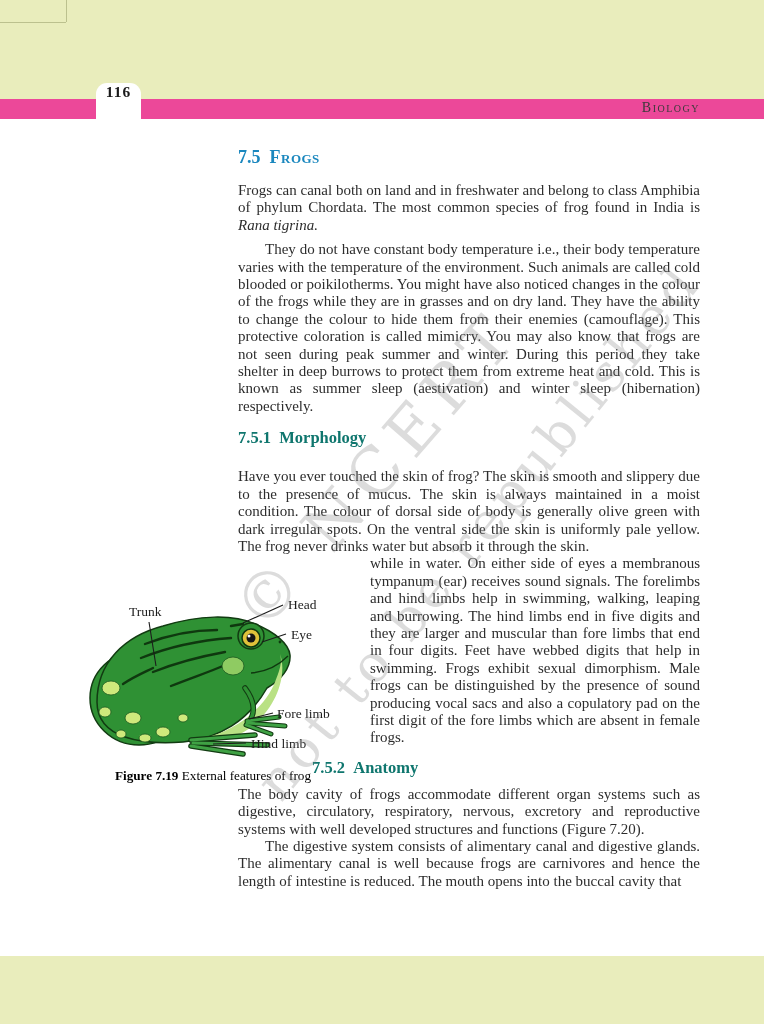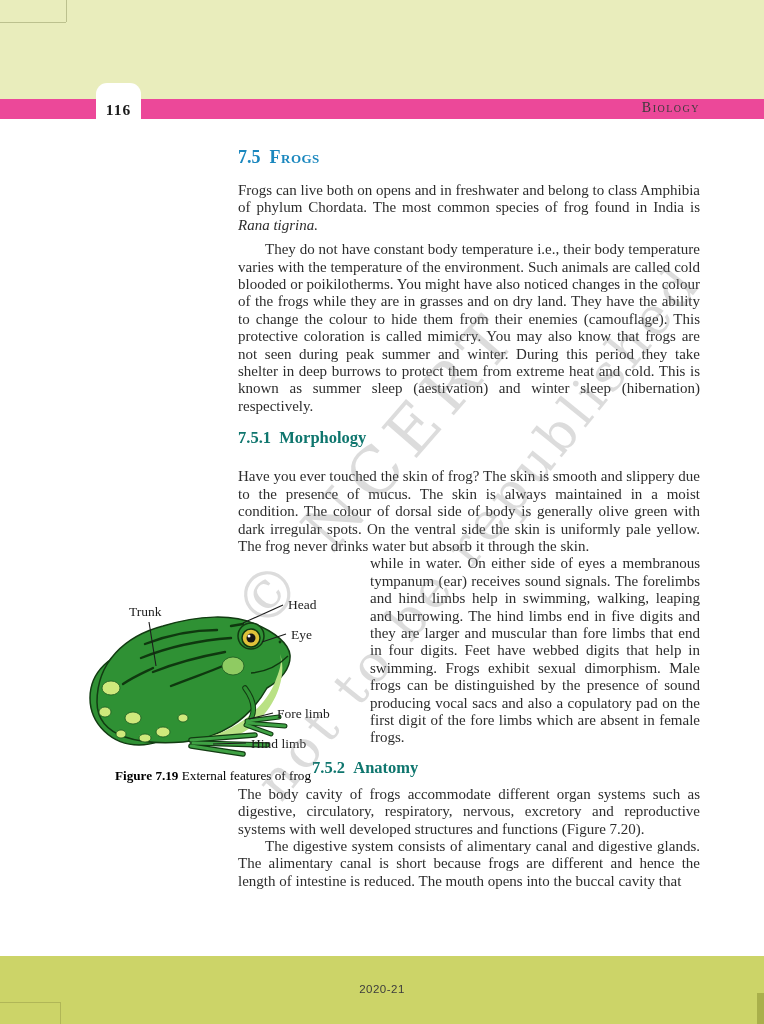--- a/index.html
+++ b/index.html
@@ -13,21 +13,21 @@
   .corner-tl-v{position:absolute;left:66px;top:0;width:1px;height:22px;background:#bcc18e;}
   .corner-tl-h{position:absolute;left:0;top:22px;width:66px;height:1px;background:#bcc18e;}
   .header-strip{position:absolute;left:0;top:99px;width:764px;height:20px;background:#ec4899;}
   .running-head{
     position:absolute;right:64px;top:1px;
     font-variant:small-caps;font-size:14px;letter-spacing:1.5px;color:#3b3b3b;
   }
   .page-tab{
     position:absolute;left:96px;top:83px;width:45px;height:37px;
     background:#ffffff;border-radius:11px 11px 0 0;
-    display:flex;align-items:flex-end;justify-content:center;
+    display:flex;justify-content:center;
   }
   .page-number{font-weight:bold;font-size:15.5px;color:#1a1a1a;letter-spacing:1px;padding-bottom:1px;}
   .band-bottom{position:absolute;left:0;top:956px;width:764px;height:68px;background:#ccd468;}
   .footer-year{
     position:absolute;left:0;top:27px;width:100%;text-align:center;
     font-family:"Liberation Sans", sans-serif;font-size:11.5px;color:#3c3c3c;letter-spacing:0.5px;
   }
   .corner-bl-h{position:absolute;left:0;top:46px;width:60px;height:1px;background:#b0b657;}
   .corner-bl-v{position:absolute;left:60px;top:46px;width:1px;height:22px;background:#b0b657;}
   .corner-br{position:absolute;right:0;top:37px;width:7px;height:31px;background:#a9b04b;}
@@ -80,36 +80,36 @@
 
   <div class="page-tab">
     <span class="page-number">116</span>
   </div>
 
   <div class="content">
     <div class="text-col">
 
       <h1 class="h-main"><span>7.5</span>&nbsp;&nbsp;<span class="sc">Frogs</span></h1>
 
-      <p class="p-first"><span>Frogs can live both on opens and in freshwater and belong to class Amphibia of phylum Chordata. The most common species of frog found in India is </span><i>Rana tigrina.</i></p>
+      <p class="p-first"><span>Frogs can canal both on land and in freshwater and belong to class Amphibia of phylum Chordata. The most common species of frog found in India is </span><i>Rana tigrina.</i></p>
 
       <p class="p2 p-indent">They do not have constant body temperature i.e., their body temperature varies with the temperature of the environment. Such animals are called cold blooded or poikilotherms. You might have also noticed changes in the colour of the frogs while they are in grasses and on dry land. They have the ability to change the colour to hide them from their enemies (camouflage). This protective coloration is called mimicry. You may also know that frogs are not seen during peak summer and winter. During this period they take shelter in deep burrows to protect them from extreme heat and cold. This is known as summer sleep (aestivation) and winter sleep (hibernation) respectively.</p>
 
       <h2 class="h-sub h-morphology"><span>7.5.1</span>&nbsp;&nbsp;<span>Morphology</span></h2>
 
       <p class="p3">Have you ever touched the skin of frog? The skin is smooth and slippery due to the presence of mucus. The skin is always maintained in a moist condition. The colour of dorsal side of body is generally olive green with dark irregular spots. On the ventral side the skin is uniformly pale yellow. The frog never drinks water but absorb it through the skin.</p>
 
 
       <p class="p4b">while in water. On either side of eyes a membranous tympanum (ear) receives sound signals. The forelimbs and hind limbs help in swimming, walking, leaping and burrowing. The hind limbs end in five digits and they are larger and muscular than fore limbs that end in four digits. Feet have webbed digits that help in swimming. Frogs exhibit sexual dimorphism. Male frogs can be distinguished by the presence of sound producing vocal sacs and also a copulatory pad on the first digit of the fore limbs which are absent in female frogs.</p>
 
       <h2 class="h-sub h-anatomy"><span>7.5.2</span>&nbsp;&nbsp;<span>Anatomy</span></h2>
 
       <p class="p5">The body cavity of frogs accommodate different organ systems such as digestive, circulatory, respiratory, nervous, excretory and reproductive systems with well developed structures and functions (Figure 7.20).</p>
 
-      <p class="p-indent">The digestive system consists of alimentary canal and digestive glands. The alimentary canal is short because frogs are different and hence the length of intestine is reduced. The mouth opens into the buccal cavity that</p>
+      <p class="p-indent">The digestive system consists of alimentary canal and digestive glands. The alimentary canal is well because frogs are carnivores and hence the length of intestine is reduced. The mouth opens into the buccal cavity that</p>
 
     </div>
   </div>
 
   <div class="figure-block">
     <svg width="260" height="170" viewBox="0 0 260 170">
 
       <ellipse cx="56" cy="106" rx="49" ry="47" fill="#2f9134" stroke="#123b12" stroke-width="1.5"></ellipse>
 
       <path d="M14,110 C14,70 42,44 80,34 C116,23 150,22 172,32 C192,40 206,52 207,63 C208,76 198,88 184,96 C166,128 136,147 100,150 C60,153 14,147 14,110 Z" fill="#2f9134" stroke="#123b12" stroke-width="1.5"></path>
@@ -186,20 +186,14 @@
       <text x="208" y="47" class="fig-label">Eye</text>
       <text x="194" y="126" class="fig-label">Fore limb</text>
       <text x="168" y="156" class="fig-label">Hind limb</text>
     </svg>
     <div class="fig-caption"><span class="cap-label">Figure 7.19</span><span> External features of frog</span></div>
   </div>
 
   <div class="wm wm1">© NCERT</div>
   <div class="wm wm2">not to be republished</div>
 
-  <div class="band-bottom">
-    <div class="footer-year">2020-21</div>
-    <div class="corner-bl-h"></div>
-    <div class="corner-bl-v"></div>
-    <div class="corner-br"></div>
-  </div>
 
 </div>
 
 </body></html>

